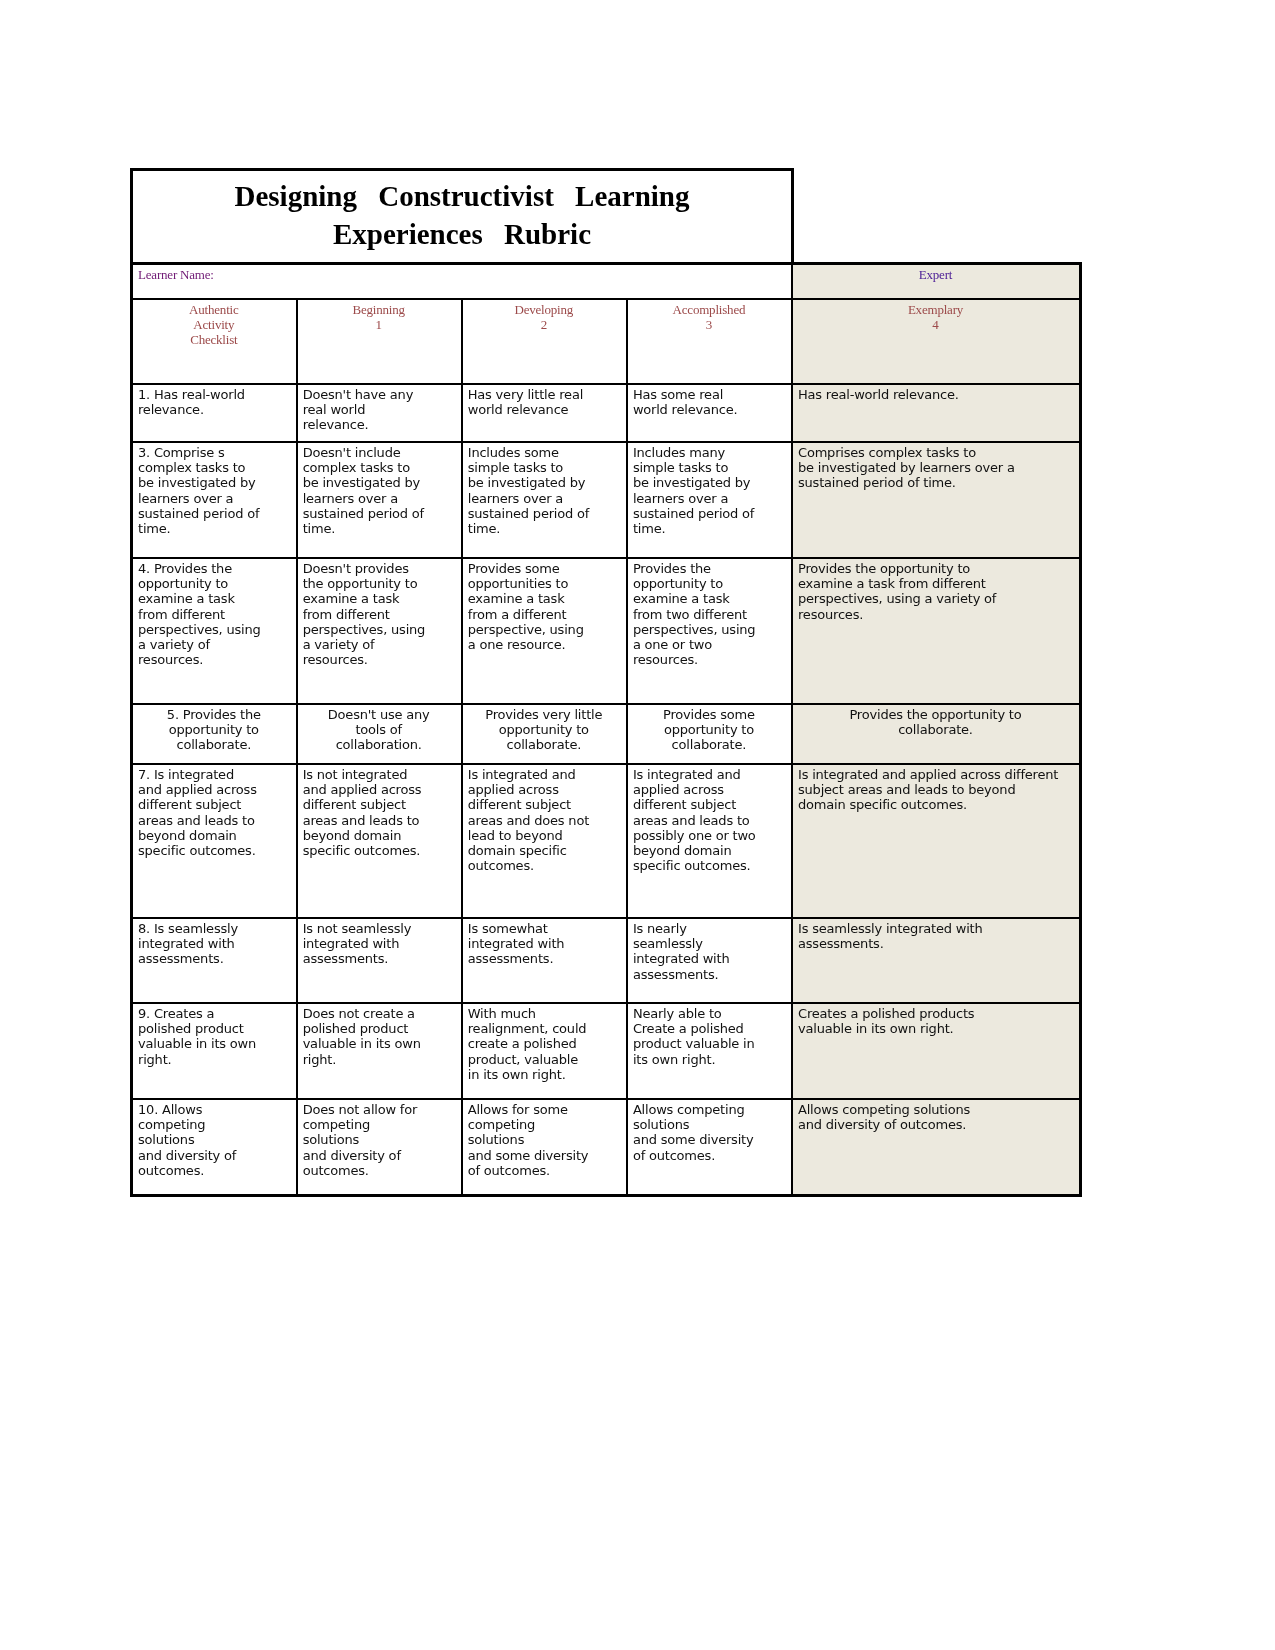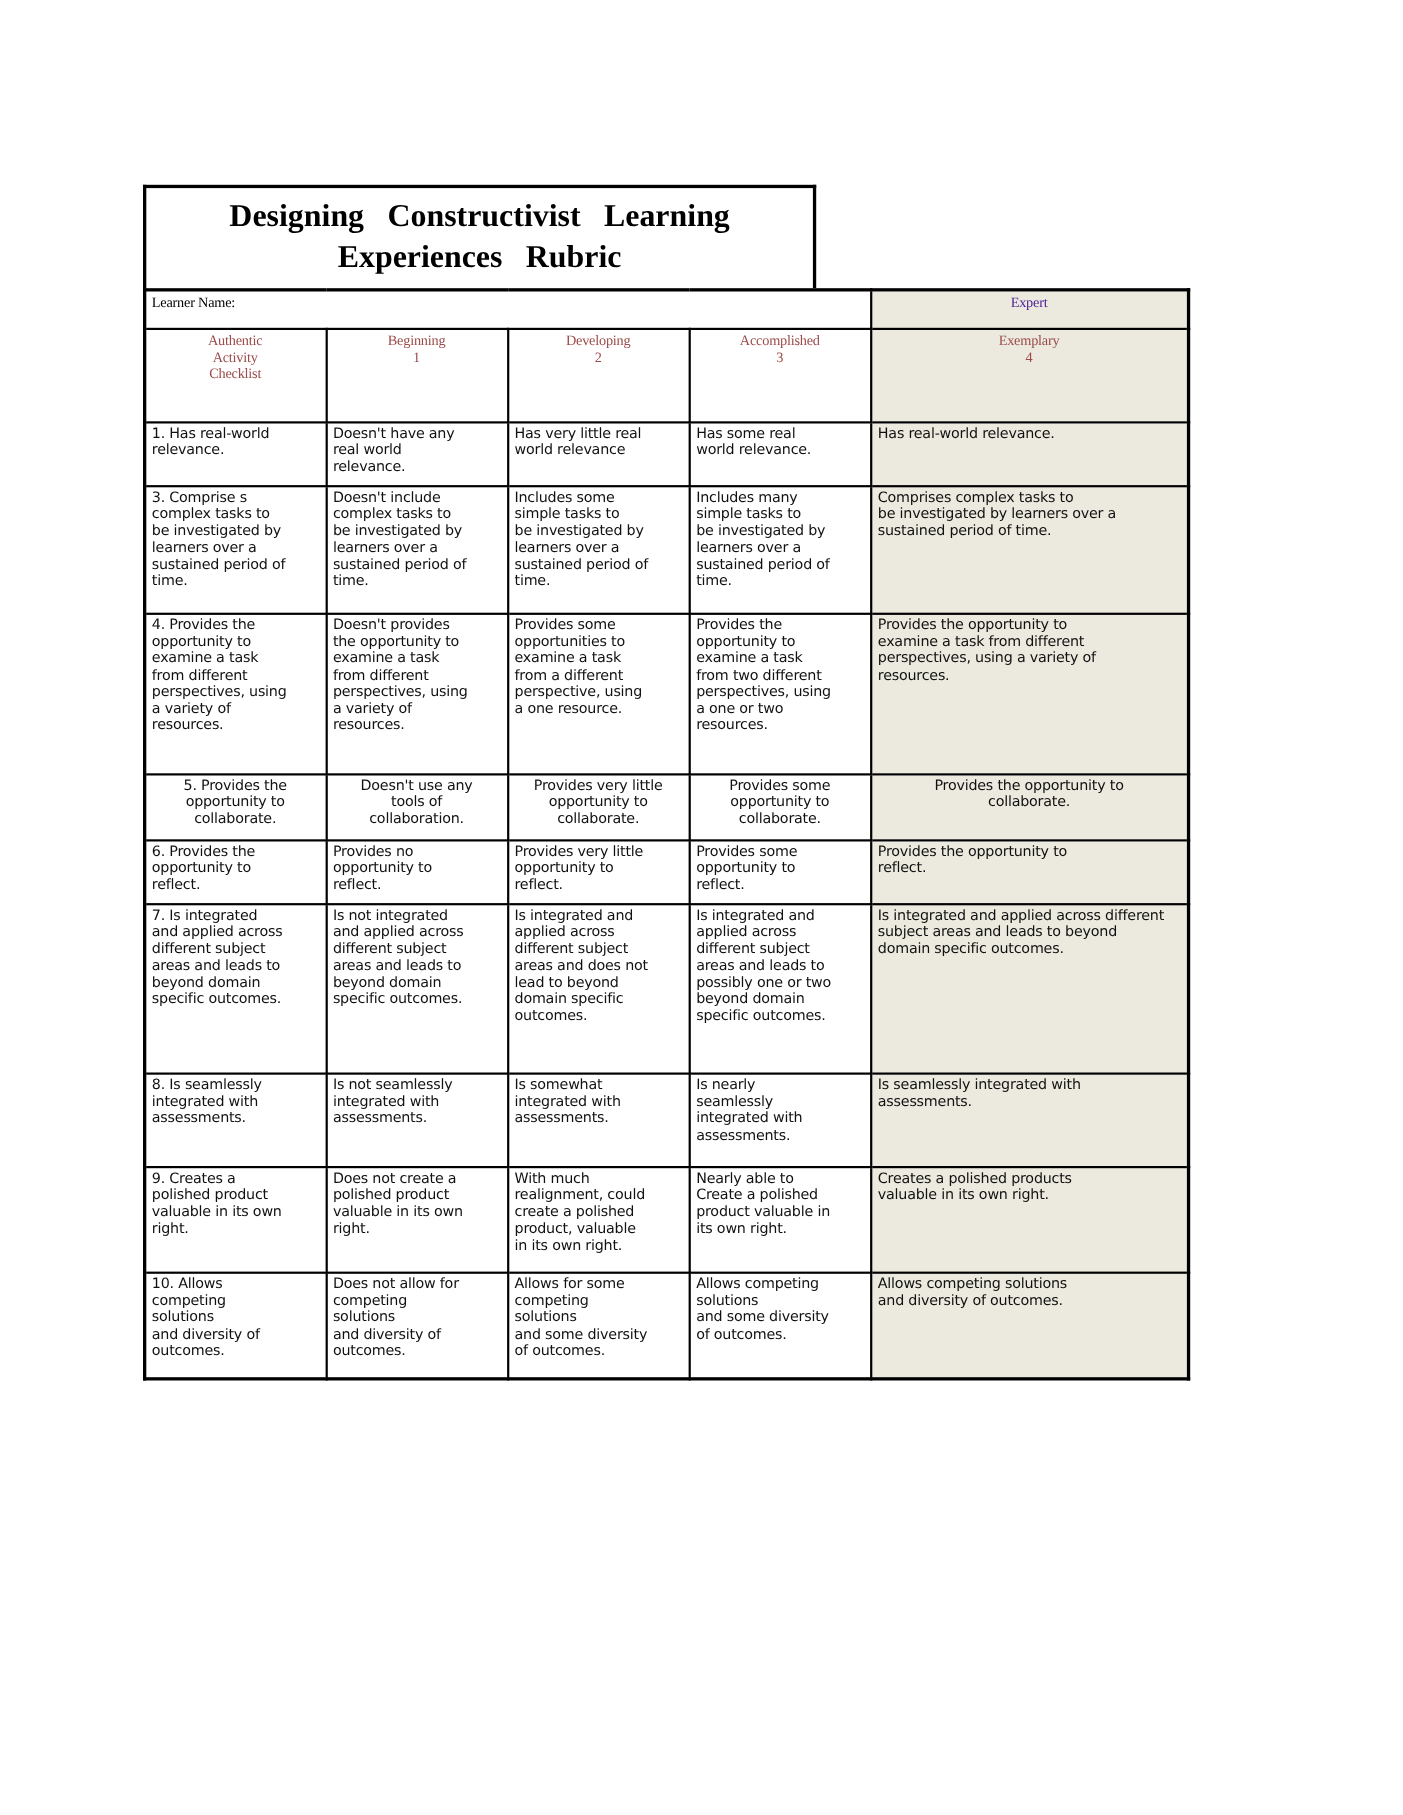--- a/index.html
+++ b/index.html
@@ -6,21 +6,21 @@
   .page{
     position:relative;
     width:1275px;height:1650px;
     background:#ffffff;
     font-family:"DejaVu Sans",sans-serif;
     color:#111;
     overflow:hidden;
   }
   .doc{position:absolute;left:130px;top:168px;width:952px;}
   .title-box{
-    width:612px;
+    width:664px;
     border:3px solid var(--line);
     border-bottom:none;
     box-sizing:border-box;
   }
   .title{
     font-family:"Liberation Serif",serif;
     font-weight:bold;
     font-size:29px;
     line-height:1.32;
     text-align:center;
@@ -45,21 +45,21 @@
     white-space:pre-line;
     box-sizing:border-box;
     overflow:hidden;
   }
   .shaded{background:var(--beige);}
   .learner-cell{
     font-family:"Liberation Serif",serif;
     font-size:28px;
     line-height:1.1;
     padding:2px 6px;
-    color:#000000;
+    color:#701a75;
     letter-spacing:0;
     margin-left:16px;
   }
   .expert-cell{
     font-family:"Liberation Serif",serif;
     font-size:27px;
     line-height:1.1;
     text-align:center;
     color:#4c1d95;
     letter-spacing:0;
@@ -216,36 +216,20 @@
         <td>Provides very little
 opportunity to
 collaborate.</td>
         <td>Provides some
 opportunity to
 collaborate.</td>
         <td class="shaded ex">Provides the opportunity to
 collaborate.</td>
       </tr>
 
-      <tr class="r6">
-        <td>6. Provides the
-opportunity to
-reflect.</td>
-        <td>Provides no
-opportunity to
-reflect.</td>
-        <td>Provides very little
-opportunity to
-reflect.</td>
-        <td>Provides some
-opportunity to
-reflect.</td>
-        <td class="shaded ex">Provides the opportunity to
-reflect.</td>
-      </tr>
 
       <tr class="r7">
         <td>7. Is integrated
 and applied across
 different subject
 areas and leads to
 beyond domain
 specific outcomes.</td>
         <td>Is not integrated
 and applied across

